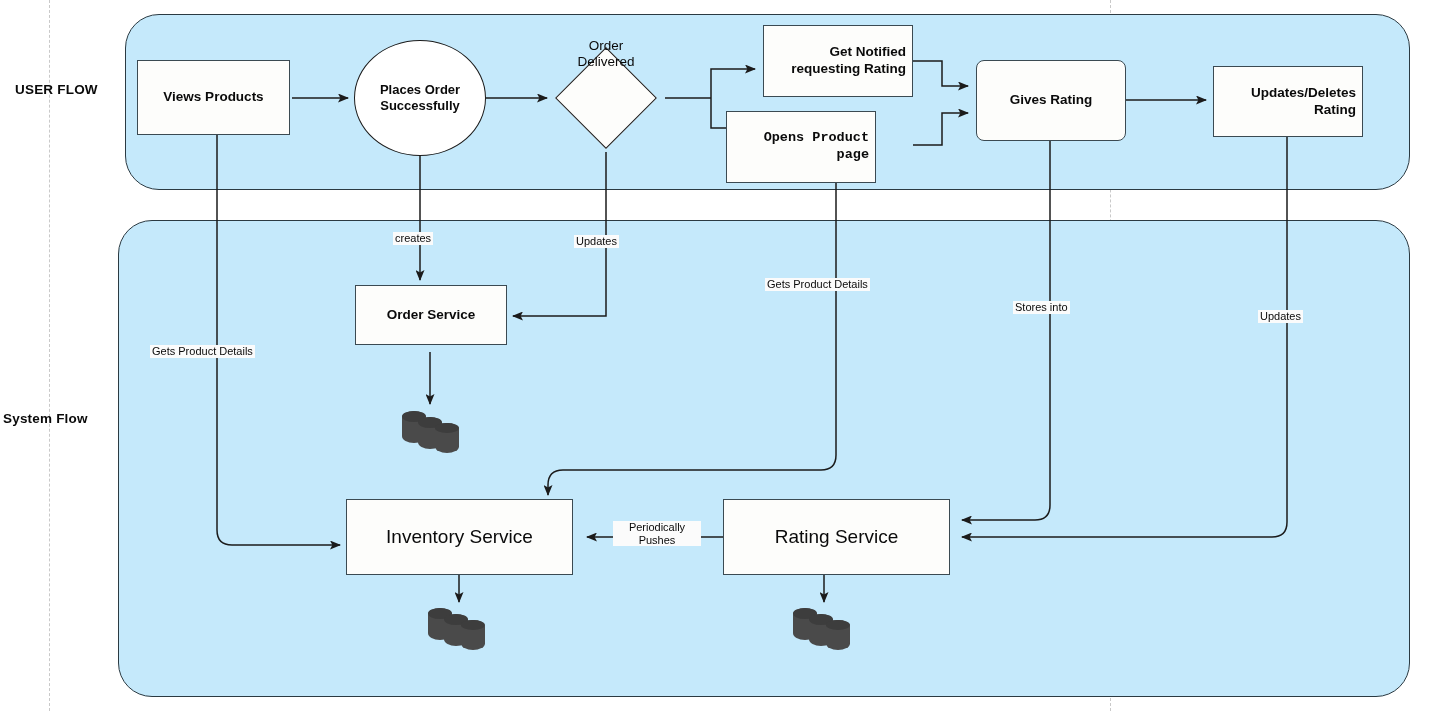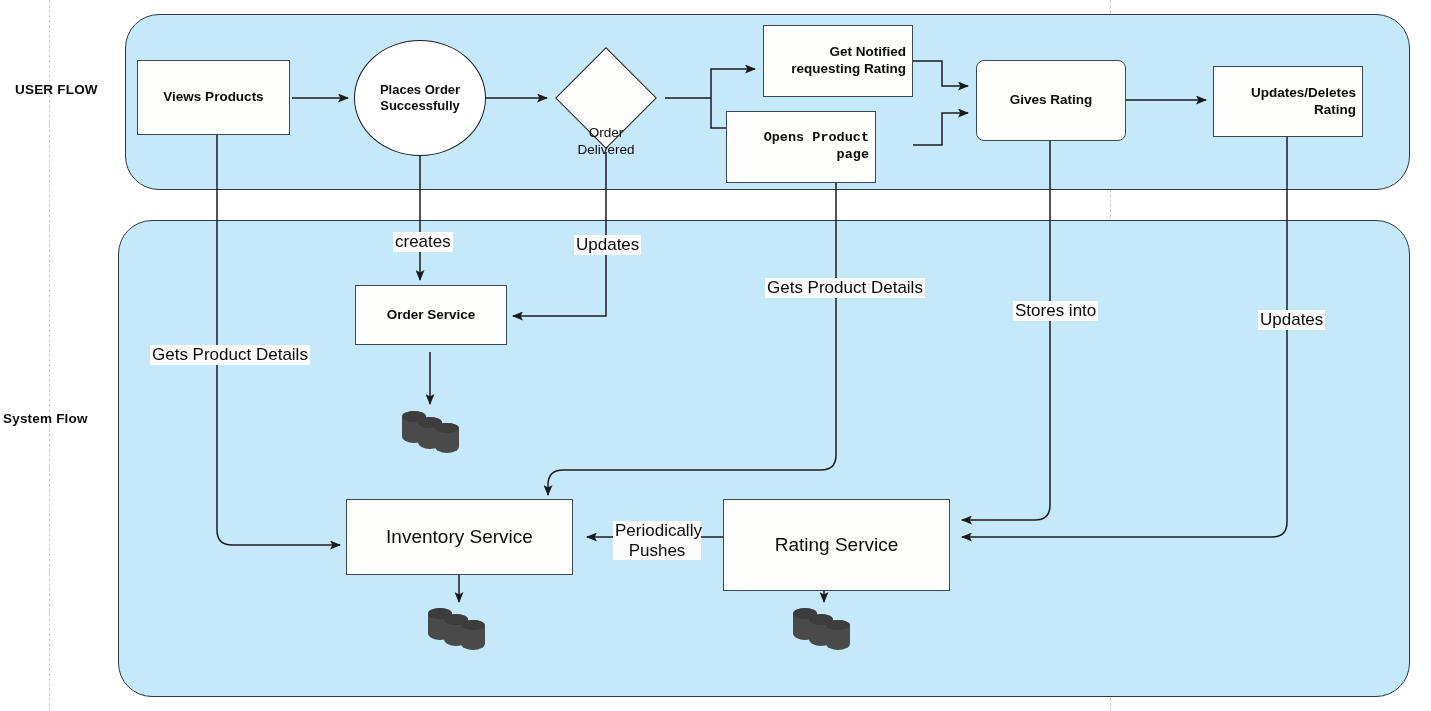--- a/index.html
+++ b/index.html
@@ -87,21 +87,21 @@
     text-align: center;
     font-weight: bold;
     font-size: 13px;
     line-height: 1.25;
     color: #0a0a0a;
   }
 
   .diamond-wrap {
     position: absolute;
     display: flex;
-    align-items: flex-end;
+    align-items: flex-start;
     justify-content: center;
   }
   .diamond-shape {
     position: absolute;
     left: 50%; top: 50%;
     width: 72px; height: 72px;
     margin-left: -36px; margin-top: -36px;
     background: #fdfdfb;
     border: 1.4px solid #1b1b1b;
     transform: rotate(45deg);
@@ -114,21 +114,21 @@
     text-align: center;
     line-height: 1.22;
     color: #0a0a0a;
     white-space: nowrap;
   }
 
   
   .elabel {
     position: absolute;
     background: #fbfbfb;
-    font-size: 17px;
+    font-size: 11px;
     color: #0a0a0a;
     line-height: 1.15;
     padding: 0 2px;
     white-space: nowrap;
     text-align: center;
   }
   .elabel.two {
     white-space: normal;
     width: 84px;
   }
@@ -223,21 +223,21 @@
   <div class="node bold" id="n-opens" style="left:726px; top:111px; width:150px; height:72px;font-family:Liberation Mono, monospace;">Opens Product page</div>
 
   <div class="node bold" id="n-gives" style="left:976px; top:60px; width:150px; height:81px;border-radius:8px;">Gives Rating</div>
 
   <div class="node bold" id="n-updel" style="left:1213px; top:66px; width:150px; height:71px;">Updates/Deletes Rating</div>
 
   <div class="node bold" id="n-order-svc" style="left:355px; top:285px; width:152px; height:60px;">Order Service</div>
 
   <div class="node reg" id="n-inv-svc" style="left:346px; top:499px; width:227px; height:76px;">Inventory Service</div>
 
-  <div class="node reg" id="n-rat-svc" style="left:723px; top:499px; width:227px; height:92px;">Rating Service</div>
+  <div class="node reg" id="n-rat-svc" style="left:723px; top:499px; width:227px; height:76px;">Rating Service</div>
 
   <div class="db" id="db-order" style="left:402px; top:409px; width:58px; height:44px;">
     <div class="cyl" style="left:0px;  top:2px;  width:24px; height:32px;"></div>
     <div class="cyl" style="left:16px; top:8px;  width:24px; height:32px;"></div>
     <div class="cyl" style="left:33px; top:14px; width:24px; height:30px;"></div>
   </div>
 
   <div class="db" id="db-inventory" style="left:428px; top:606px; width:58px; height:44px;">
     <div class="cyl" style="left:0px;  top:2px;  width:24px; height:32px;"></div>
     <div class="cyl" style="left:16px; top:8px;  width:24px; height:32px;"></div>

